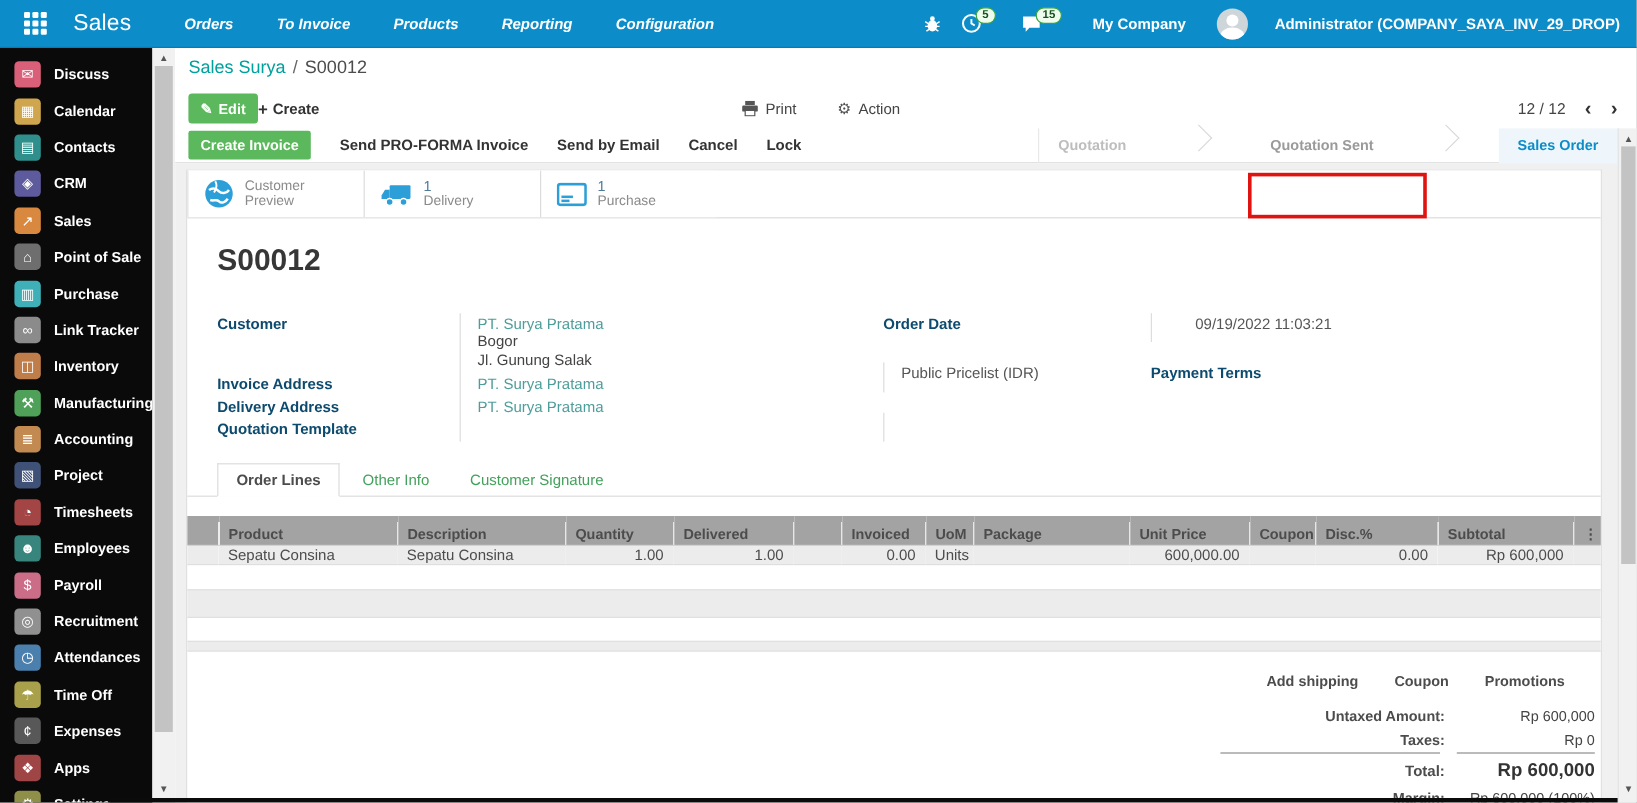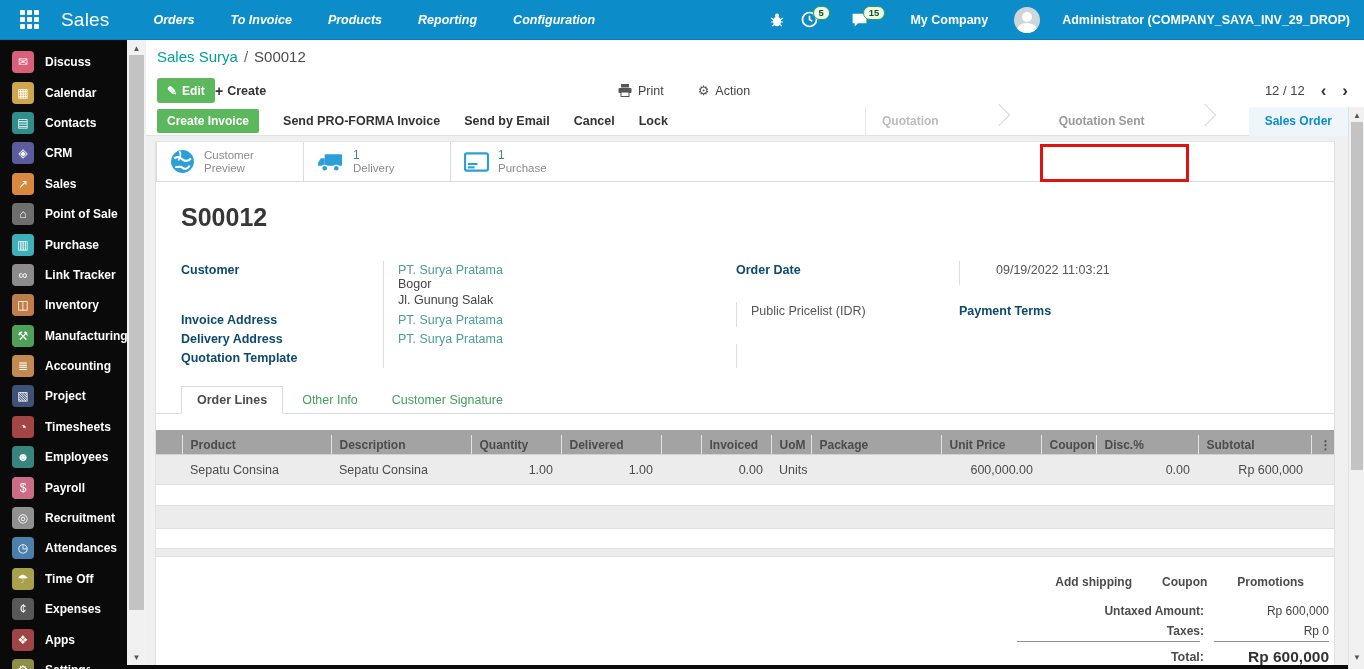--- a/index.html
+++ b/index.html
@@ -83,21 +83,21 @@
   .indent { padding-left:22px; }
 
   .tabs { margin-top:18px; padding-left:25px; border-bottom:1px solid #dcdcdc; display:flex; align-items:flex-end; gap:4px; height:28px; }
   .tab { font-size:12.5px; padding:6px 15px; cursor:pointer; }
   .tab.active { color:#4c4c4c; font-weight:bold; background:#fff; border:1px solid #dcdcdc; border-bottom:1px solid #fff; margin-bottom:-1px; }
   .tab.inactive { color:#43a15c; }
 
   table.olines { border-collapse:collapse; width:1180px; table-layout:fixed; margin-top:16px; }
   .olines th { background:#a3a3a3; border-top:5px solid #a3a3a3; border-bottom:1px solid #d2d2d2; border-right:1px solid #e2e2e2; font-size:12px; font-weight:bold; color:#4c4c4c; height:22px; padding:0 8px; text-align:left; overflow:hidden; white-space:nowrap; }
   .olines th:last-child { border-right:none; }
-  .olines td { background:#ececec; border-bottom:1px solid #dfdfdf; font-size:12.5px; color:#4c4c4c; height:30px; padding:0 8px; overflow:hidden; white-space:nowrap; }
+  .olines td { background:#ececec; border-bottom:1px solid #dfdfdf; font-size:12.5px; color:#4c4c4c; height:16px; padding:0 8px; overflow:hidden; white-space:nowrap; }
   .r { text-align:right; }
   .num-blue { color:#2a7db5; }
   .opt-dots { text-align:center; color:#555; cursor:pointer; font-size:12px; }
 
   .stripe-white-a { height:20px; }
   .stripe-gray-a { height:24px; background:#ececec; border-top:1px solid #e0e0e0; border-bottom:1px solid #e0e0e0; }
   .stripe-white-b { height:19px; }
   .stripe-gray-b { height:9px; background:#ececec; border-top:1px solid #e0e0e0; border-bottom:1px solid #e0e0e0; }
 
   .footer-links { display:flex; justify-content:flex-end; gap:30px; margin-top:18px; padding-right:30px; }

